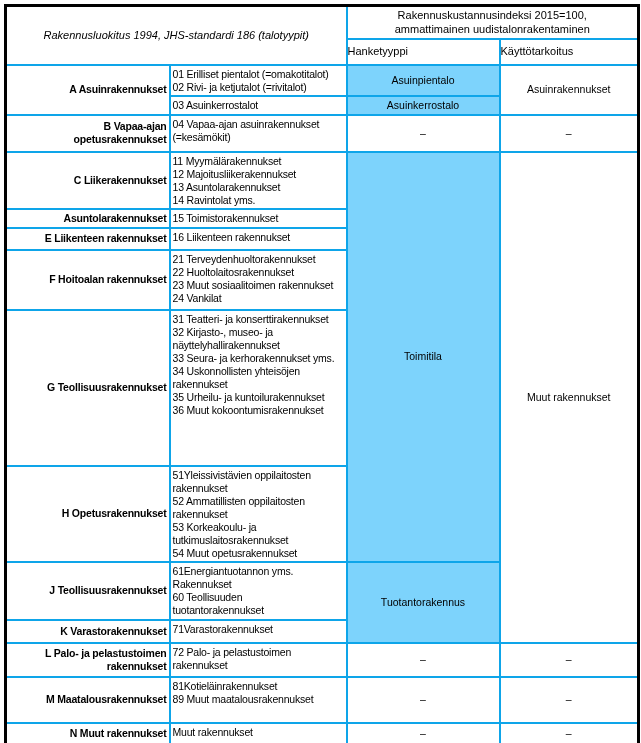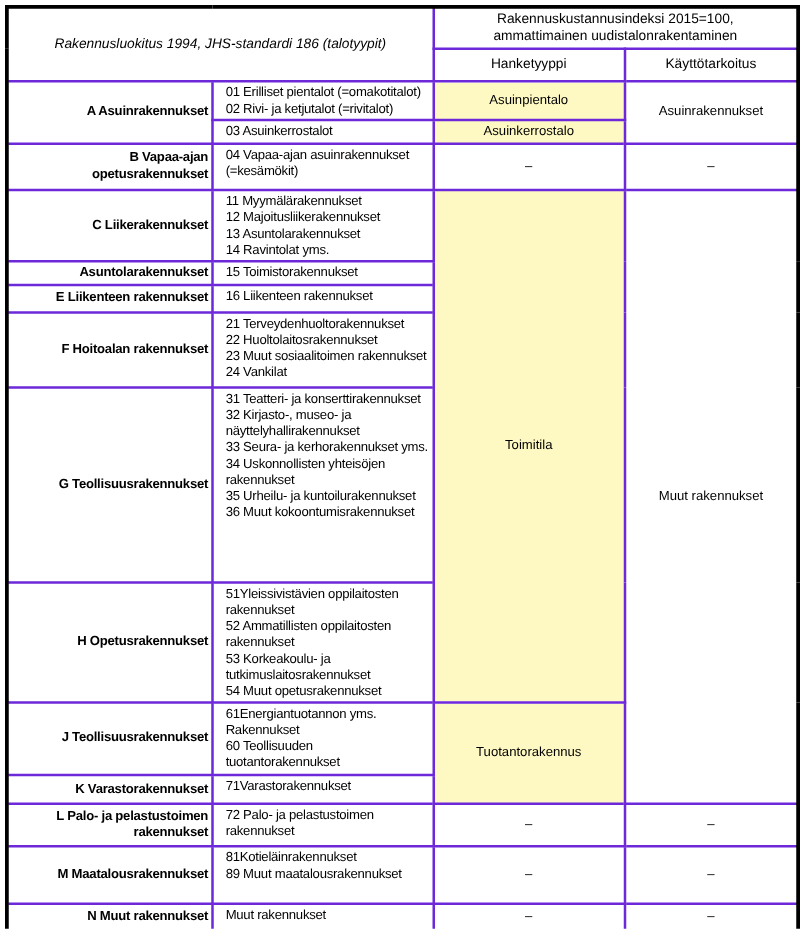--- a/index.html
+++ b/index.html
@@ -11,52 +11,52 @@
     overflow:hidden;
   }
   table.klass{
     border-collapse:collapse;
     table-layout:fixed;
     width:633px;
     margin:4px 0 0 4px;
     border:3px solid #000;
   }
   td{
-    border:2px solid #6d28d9;
+    border:2px solid #0ea5e9;
     font-size:10.5px;
     line-height:13px;
     padding:0;
     overflow:hidden;
     vertical-align:middle;
   }
   
   col.c1{width:164px}
   col.c2{width:177px}
   col.c3{width:153px}
   col.c4{width:139px}
   
   td.htitle{ text-align:center; font-size:11px; line-height:14px;font-style:italic; }
   td.htitle2{ text-align:center; font-size:11px; line-height:14px; }
-  td.hcol{ text-align:center; font-size:11px; }
+  td.hcol{ text-align:left; font-size:11px; }
   
   td.lbl{
     font-weight:bold;
     text-align:right;
     padding:1px 2px 1px 3px;
     letter-spacing:-0.2px;
   }
   td.sub{
     vertical-align:top;
     text-align:left;
-    padding:2px 1px 1px 10px;
+    padding:2px 1px 1px 2px;
     letter-spacing:-0.2px;
   }
   td.sub .ln{ white-space:nowrap; }
   td.ht, td.kt{ text-align:center; }
-  td.gray{ background:#fef9c3; }
+  td.gray{ background:#7dd3fc; }
   
   tr.hr1{height:33px} tr.hr2{height:26px}
   tr.ra1{height:26px} tr.ra2{height:19px}
   tr.rb{height:37px}  tr.rc{height:55px}
   tr.rd{height:19px}  tr.re{height:22px}
   tr.rf{height:60px}  tr.rg{height:156px}
   tr.rh{height:92px}  tr.rj{height:58px}
   tr.rk{height:23px}  tr.rl{height:34px}
   tr.rm{height:46px}  tr.rn{height:23px}
 </style>

